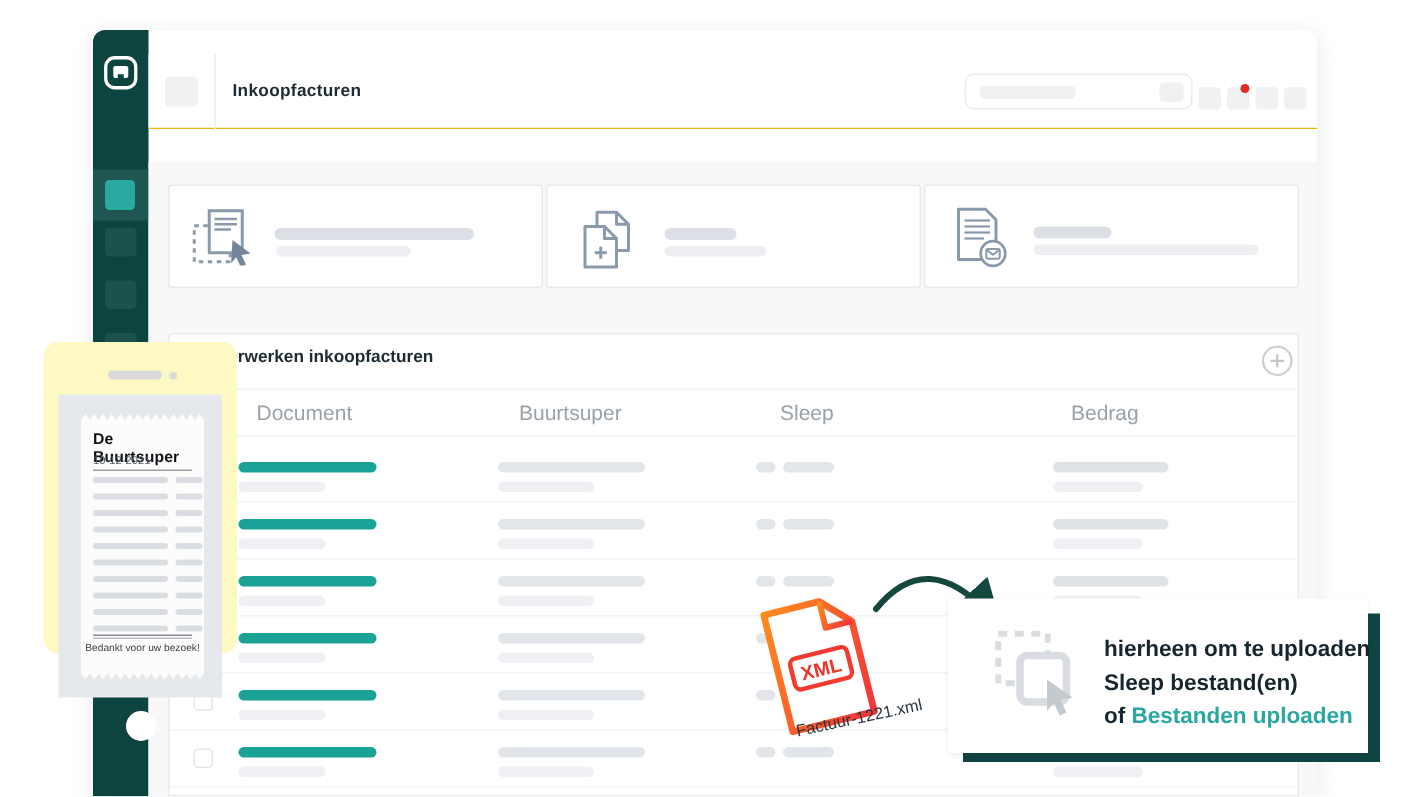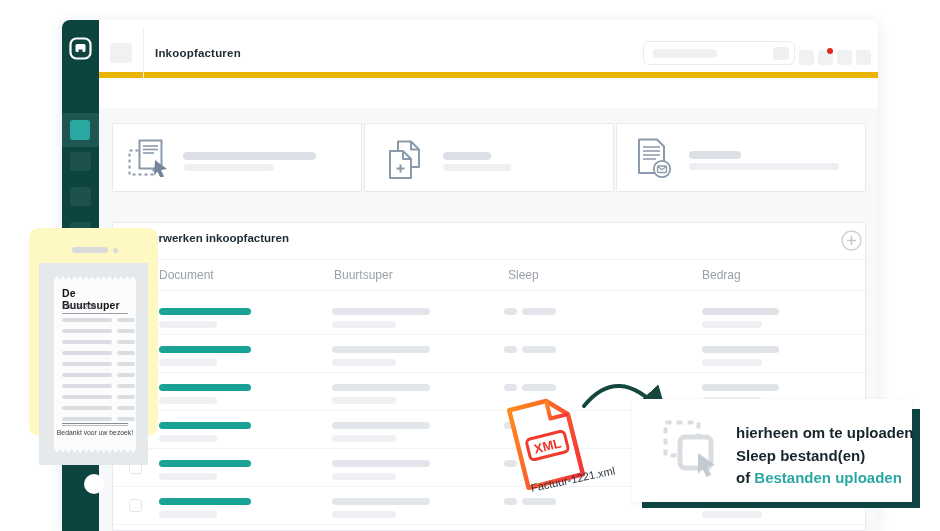--- a/index.html
+++ b/index.html
@@ -11,22 +11,22 @@
   
   .window { position:absolute; left:62px; top:20px; width:816px; height:511px;
             background:#fff; border-radius:8px 8px 0 0; box-shadow:0 2px 14px rgba(20,40,60,.10); }
   .sidebar { position:absolute; left:0; top:0; width:37px; height:511px; background:#0e4440; border-radius:8px 0 0 0; }
   .logo { position:absolute; left:7px; top:17px; width:23px; height:23px; }
   .side-active { position:absolute; left:0; top:93px; width:37px; height:34px; background:#1e5651; }
   .side-active .sq { position:absolute; left:8px; top:7px; width:20px; height:20px; border-radius:3px; background:#2aa9a2; }
   .side-items { position:absolute; left:0; top:132px; width:37px; }
   .side-item { width:21px; height:19px; border-radius:3px; background:#1d514c; margin:0 0 16px 8px; }
 
-  .header { position:absolute; left:37px; top:8px; width:779px; height:50px; background:#fff;
-            border-bottom:6px solid #eab308; border-radius:0 8px 0 0;text-align:right; }
+  .header { position:absolute; left:37px; top:16px; width:779px; height:50px; background:#fff;
+            border-bottom:1px solid #eab308; border-radius:0 8px 0 0;text-align:right; }
   .menu-sq { position:absolute; left:11px; top:15px; width:22px; height:20px; background:#f0f1f3; border-radius:3px; }
   .hdr-divider { position:absolute; left:44px; top:0; width:1px; height:50px; background:#eceef0; }
   .app-title { position:absolute; left:56px; top:0; line-height:50px; font-size:11.5px; font-weight:bold; color:#1e2b33; letter-spacing:.2px; }
   .searchbox { position:absolute; left:544px; top:13px; width:152px; height:24px; border:1px solid #e9ebee; border-radius:6px; background:#fff; }
   .searchbox .ph { position:absolute; left:9px; top:7px; width:64px; height:9px; border-radius:4px; background:#eef0f2; }
   .searchbox .kbd { position:absolute; left:129px; top:5px; width:16px; height:13px; border-radius:3px; background:#eef0f2; }
   .hdr-icons { position:absolute; left:700px; top:22px; display:flex; gap:4px; }
   .hdr-icon { width:15px; height:15px; border-radius:3px; background:#f0f1f3; }
   .notif-dot { position:absolute; left:728px; top:20px; width:6px; height:6px; border-radius:50%; background:#e02b20; }
 
@@ -40,21 +40,21 @@
 
   
   .cards { position:absolute; left:50px; top:103px; width:754px; height:69px; display:flex; gap:2px; }
   .card { position:relative; width:250px; height:69px; background:#fff; border:1px solid #e7e9ec; border-radius:2px; }
 
   
   .tablecard { position:absolute; left:50px; top:202px; width:754px; height:309px; background:#fff; border:1px solid #e7e9ec; border-radius:2px 2px 0 0; }
   .table-title { position:absolute; left:17px; top:9px; font-size:11.5px; font-weight:bold; color:#1e2b33; }
   .plus-btn { position:absolute; left:728px; top:7px; width:21px; height:21px; }
   .thead { position:absolute; left:0; top:36px; width:100%; height:32px; border-top:1px solid #eff1f3; border-bottom:1px solid #eff1f3; }
-  .th { position:absolute; top:0; line-height:31px; font-size:12px; color:#9aa1a9; }
+  .th { position:absolute; top:0; line-height:31px; font-size:14px; color:#9aa1a9;padding-left:12px; }
   .rows { position:absolute; left:0; top:74px; width:100%; }
   .trow { position:relative; width:100%; height:38px; border-bottom:1px solid #f2f4f6; }
   .cbx { position:absolute; left:16px; top:12px; width:13px; height:13px; border:1px solid #e3e6ea; border-radius:3px; background:#fff; }
   .b-doc1 { left:46px; top:11px; width:92px; height:7px; background:#1aa296; }
   .b-doc2 { left:46px; top:24px; width:58px; height:7px; background:#eef0f3; }
   .b-cred1 { left:219px; top:11px; width:98px; height:7px; background:#e2e5ea; }
   .b-cred2 { left:219px; top:24px; width:64px; height:7px; background:#eef0f3; }
   .b-bedsq { left:391px; top:11px; width:13px; height:7px; background:#e2e5ea; }
   .b-bed  { left:409px; top:11px; width:34px; height:7px; background:#e2e5ea; }
   .b-st1  { left:589px; top:11px; width:77px; height:7px; background:#dfe3e8; }

